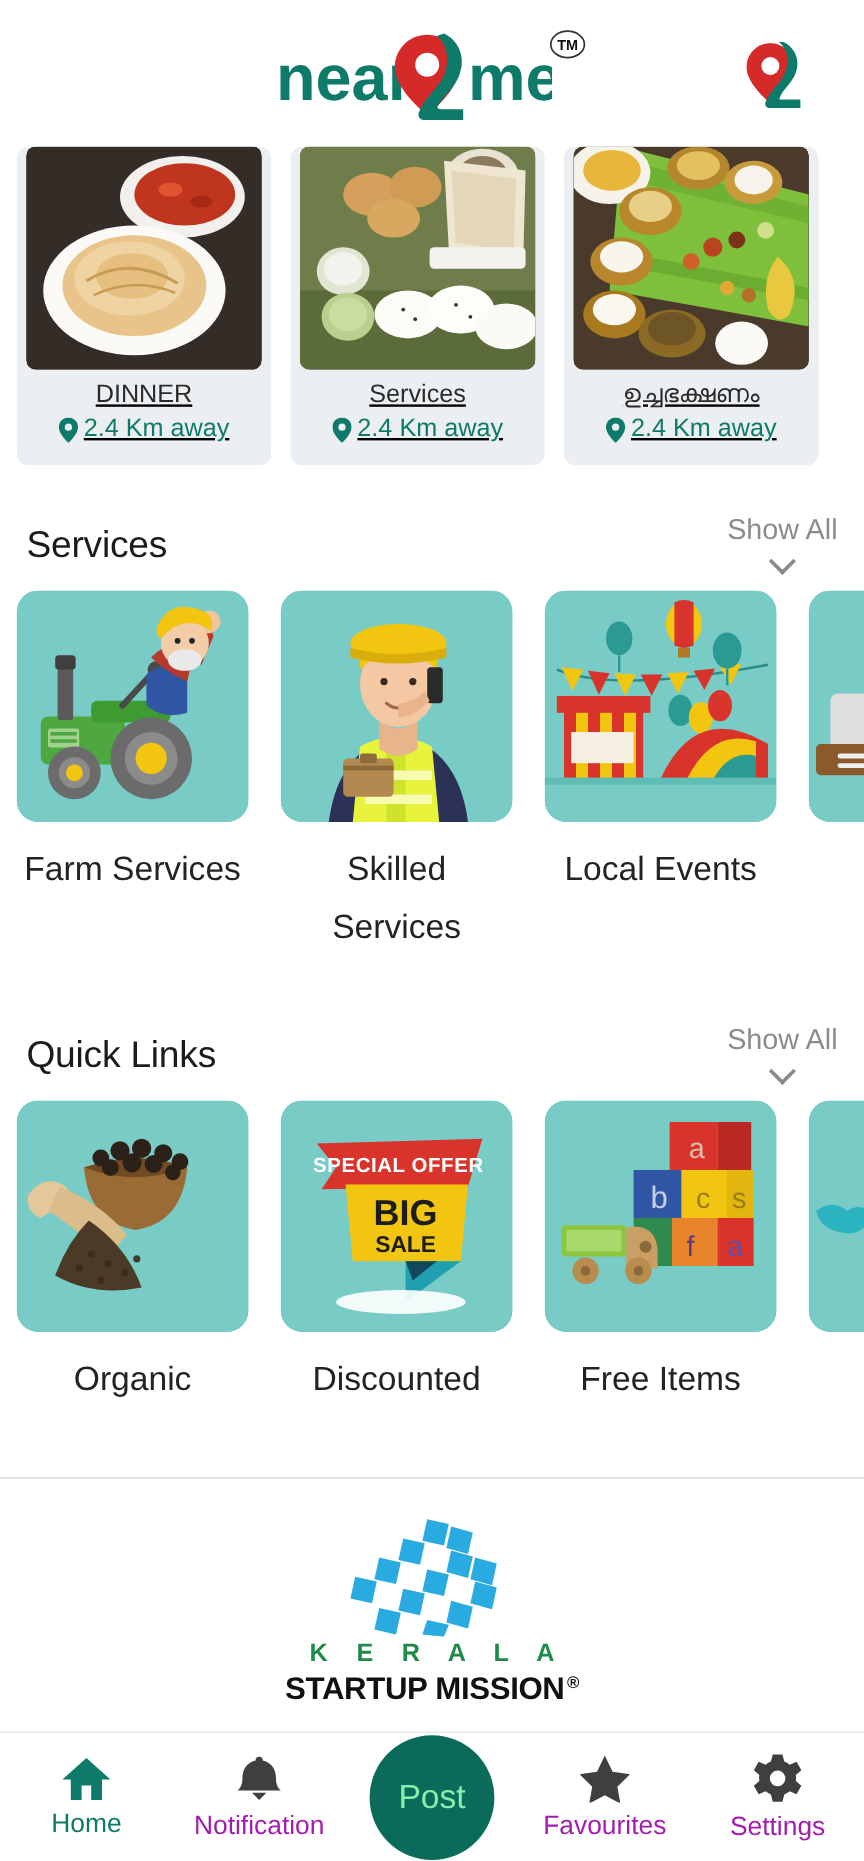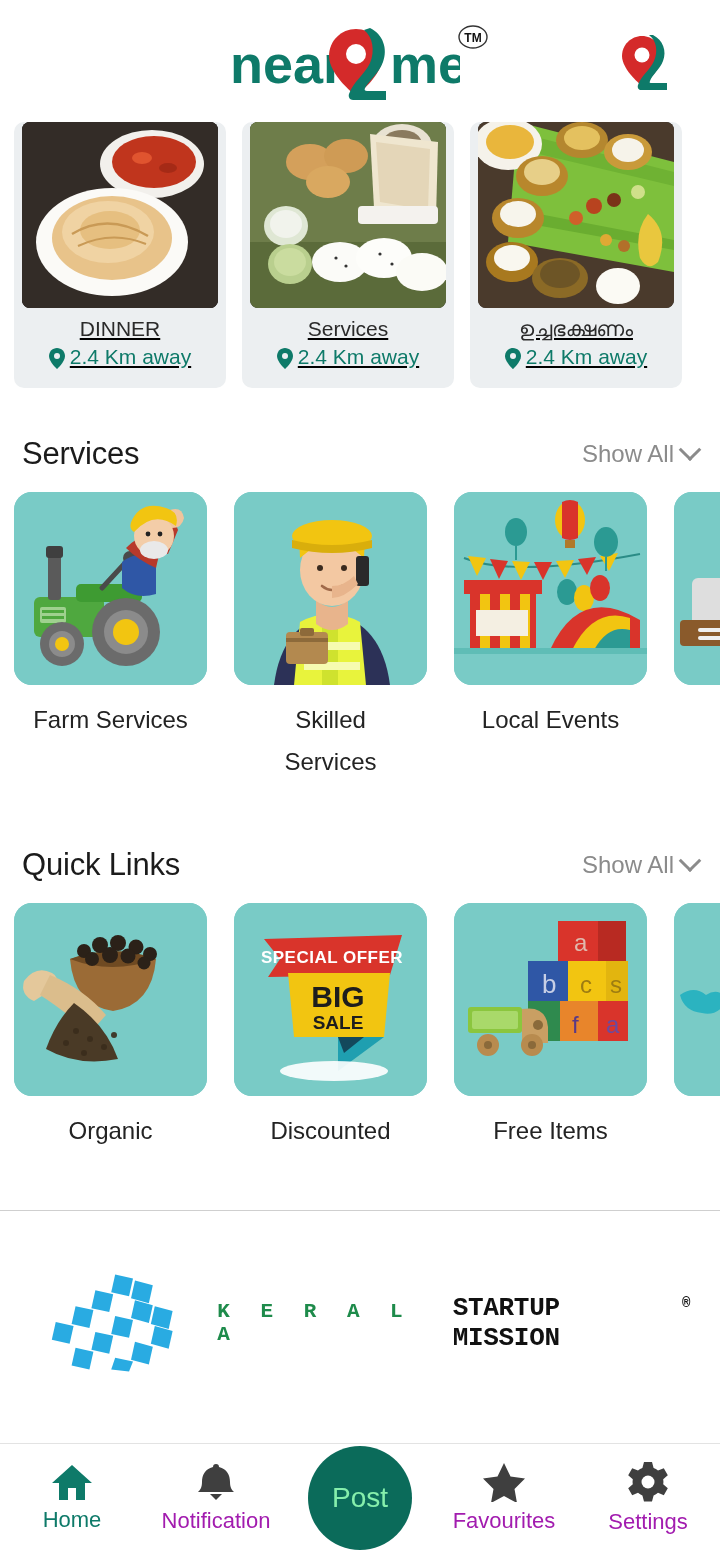--- a/index.html
+++ b/index.html
@@ -76,21 +76,21 @@
     display: flex; align-items: center; justify-content: space-between;
     padding: 0 22px;
     height: 76px;
   }
   .section-title {
     font-size: 31px; font-weight: 400; color: #1b1b1b;
     letter-spacing: -0.2px;
   }
   .show-all {
     display: flex; align-items: center; gap: 8px;
-    font-size: 24px; color: #8b8b8b;
+    font-size: 24px; color: #8b8b8b; flex-direction: column;
   }
   .chev {
     width: 16px; height: 16px;
     border-right: 3px solid #8b8b8b;
     border-bottom: 3px solid #8b8b8b;
     transform: rotate(45deg) translate(-3px,-3px);
   }
 
   
   .tile-row {
@@ -102,38 +102,38 @@
   .tile.partial { flex: 0 0 193px; }
   .tile-img {
     width: 193px; height: 193px;
     background: #79CBC6;
     border-radius: 18px;
     position: relative; overflow: hidden;
   }
   .tile-label {
     margin-top: 14px;
     text-align: center;
-    font-size: 24px; color: #232323;
+    font-size: 28px; color: #232323;
     line-height: 1.75;
     word-spacing: 9999px;   
   }
   .tile-label.nobreak { word-spacing: normal; }
 
   
   .divider {
     height: 1px; background: #cfcfcf;
     margin: 0;
   }
   .brand-row {
     height: 222px;
     display: flex; align-items: center;
     justify-content: space-around;
     padding: 0 30px;
   }
-  .ksum { display: flex; flex-direction: row; align-items: center; font-family: Liberation Mono, monospace; }
+  .ksum { display: flex; flex-direction: column; align-items: center; }
   .ksum-text-kerala {
     font-size: 21px; font-weight: 700; color: #1E8B4B;
     letter-spacing: 9px; margin-top: 2px; margin-left: 9px;
   }
   .ksum-text-mission {
     font-size: 26px; font-weight: 700; color: #111111;
     letter-spacing: -0.3px; margin-top: 2px;
     display: flex; align-items: flex-start;
   }
   .reg-mark { font-size: 14px; margin-left: 2px; margin-top: 2px; }

